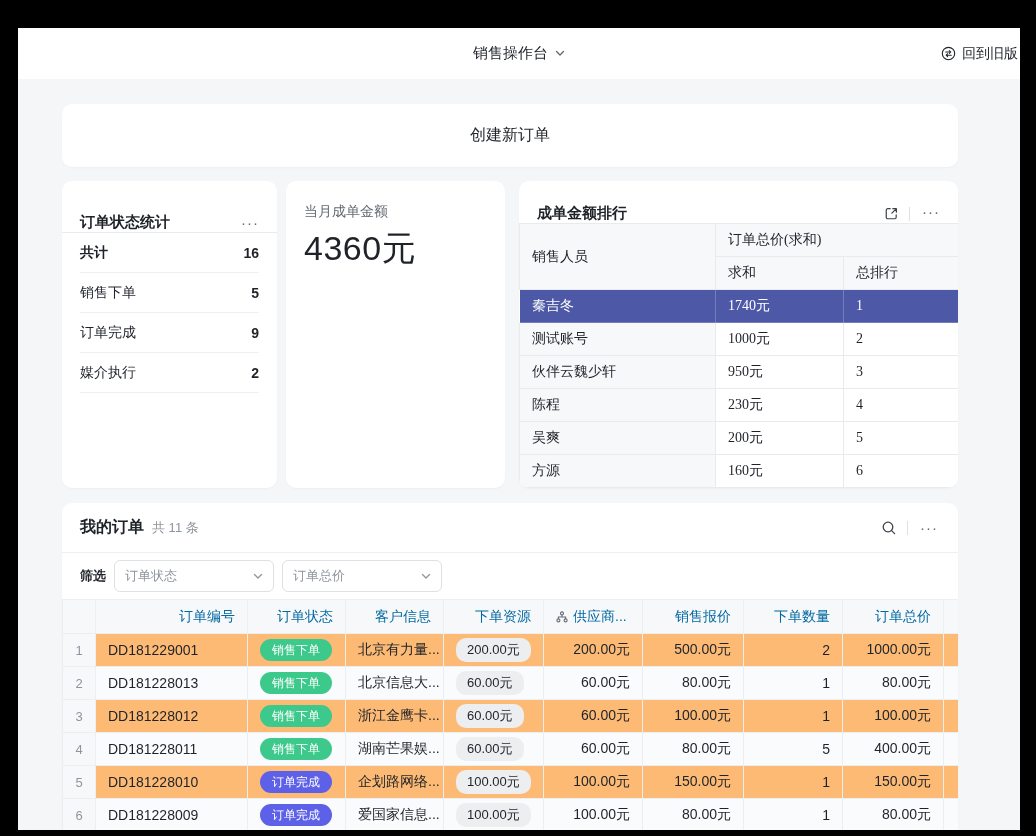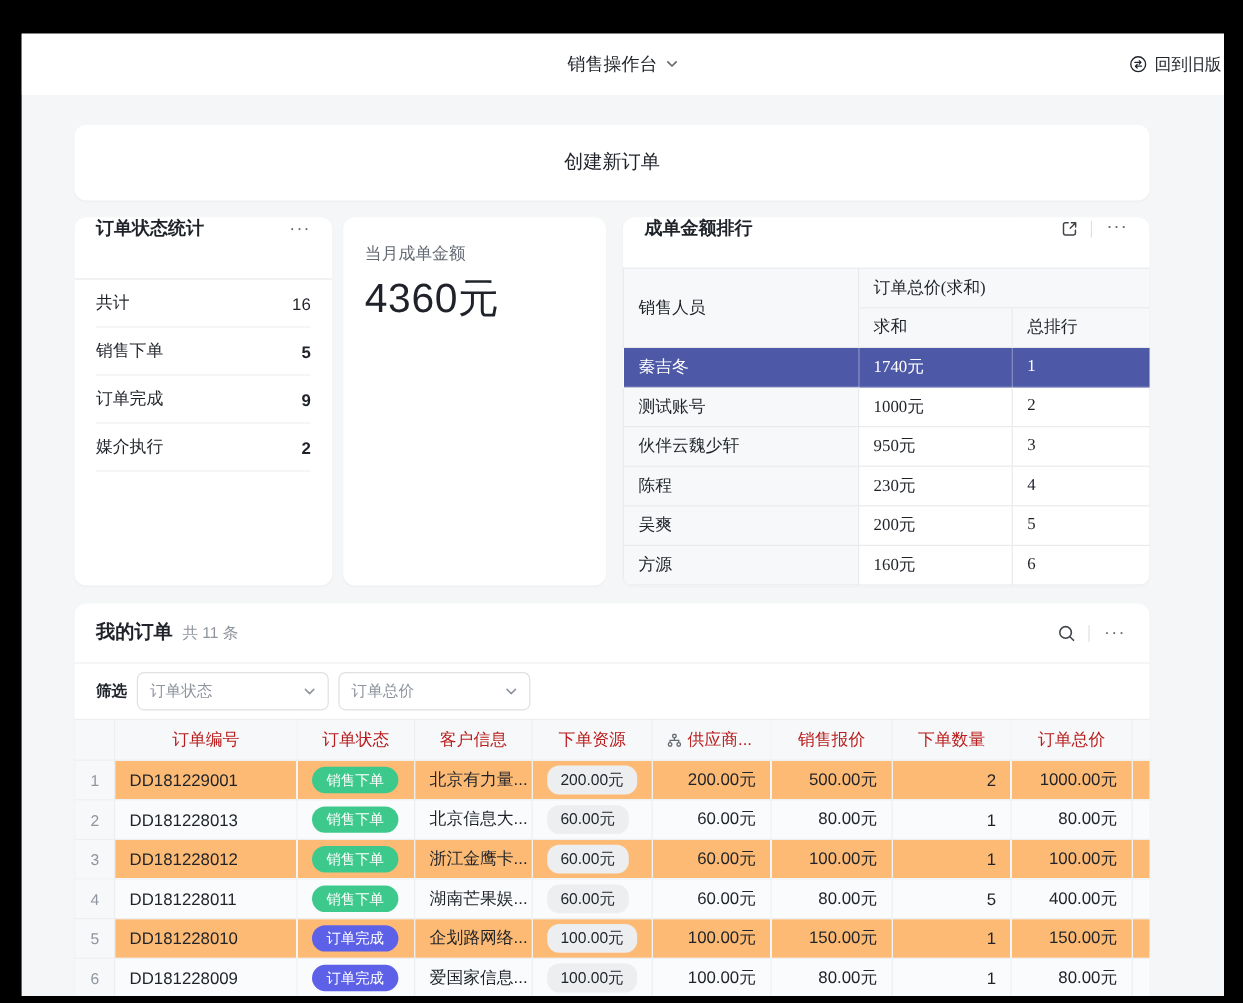--- a/index.html
+++ b/index.html
@@ -35,37 +35,37 @@
     font-size:16px; font-weight:500; cursor:pointer;
     box-shadow:0 1px 2px rgba(31,35,41,.03);
     margin-bottom:14px;
   }
   .cards-row { display:flex; height:307px; margin-bottom:15px; }
   .card {
     background:#fff; border-radius:10px; box-shadow:0 1px 2px rgba(31,35,41,.03);
     overflow:hidden;
   }
   .card-head {
-    height:52px; display:flex; align-items:flex-start; justify-content:space-between;
+    height:52px; display:flex; align-items:flex-end; justify-content:space-between;
     padding:0 16px 0 18px;
   }
   .card-head h2 { font-size:15px; font-weight:700; }
   .head-actions { display:flex; align-items:center; gap:10px; color:#646a73; }
   .head-divider { width:1px; height:14px; background:#dee0e3; }
   .more-btn { font-size:15px; letter-spacing:1px; color:#646a73; cursor:pointer; line-height:1; padding:2px 2px; }
   
   .status-card { width:215px; margin-right:9px; }
   .status-card .card-head { border-bottom:1px solid #e9eaec; }
   .status-rows { padding:0 18px; }
   .status-row {
     height:40px; display:flex; align-items:center; justify-content:space-between;
     border-bottom:1px solid #eef0f2; font-size:14px;
   }
   .status-row .val { font-weight:600; }
-  .status-row.total .label, .status-row.total .val { font-weight:400; }
+  .status-row.total .label, .status-row.total .val { font-weight:700; }
   
   .amount-card { width:219px; margin-right:14px; padding:22px 18px; }
   .amount-label { font-size:14px; color:#646a73; }
   .amount-value { font-size:34px; font-weight:400; margin-top:5px; letter-spacing:.5px; }
   
   .ranking-card { flex:1; display:flex; flex-direction:column;font-family:Liberation Serif, serif; }
   table { border-collapse:collapse; width:100%; table-layout:fixed; }
   .rank-table th, .rank-table td {
     height:33px; padding:0 12px; font-size:14px; text-align:left;
     border:1px solid #e9eaec; font-weight:400;
@@ -92,21 +92,21 @@
   .filter-label { font-size:13px; font-weight:600; }
   .dropdown {
     width:160px; height:32px; background:#fff; border:1px solid #dee0e3; border-radius:6px;
     display:flex; align-items:center; justify-content:space-between;
     padding:0 10px; font-size:13px; color:#8f959e; cursor:pointer;
   }
   .orders-table th, .orders-table td {
     border:1px solid #eceef0; font-size:14px; padding:0 12px; overflow:hidden; white-space:nowrap;
   }
   .orders-table th {
-    background:#f7f8fa; height:34px; font-weight:500; text-align:center; color:#b91c1c;
+    background:#f7f8fa; height:34px; font-weight:500; text-align:right; color:#0369a1;
   }
   .orders-table td { height:33px; background:#fdba74; }
   .orders-table tbody tr:nth-child(even) td { background:#fafbfc; }
   .orders-table td.num, .orders-table tbody tr:nth-child(even) td.num {
     background:#f7f8fa; color:#8f959e; font-size:13px; text-align:center; padding:0 4px;
   }
   .orders-table .r { text-align:right; }
   .orders-table col.c0 { width:33px; }  .orders-table col.c1 { width:152px; }
   .orders-table col.c2 { width:98px; }  .orders-table col.c3 { width:98px; }
   .orders-table col.c4 { width:100px; } .orders-table col.c5 { width:99px; }

